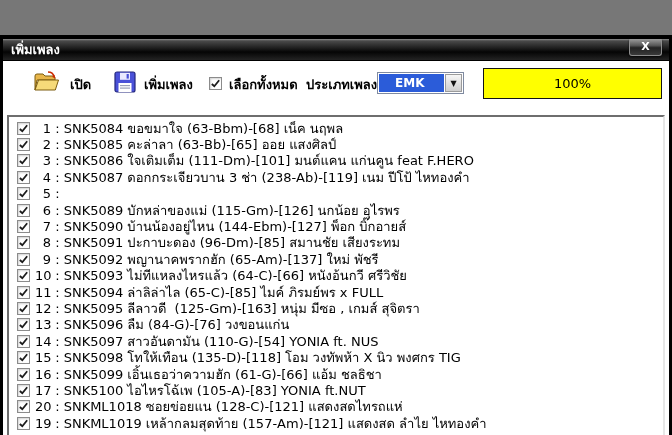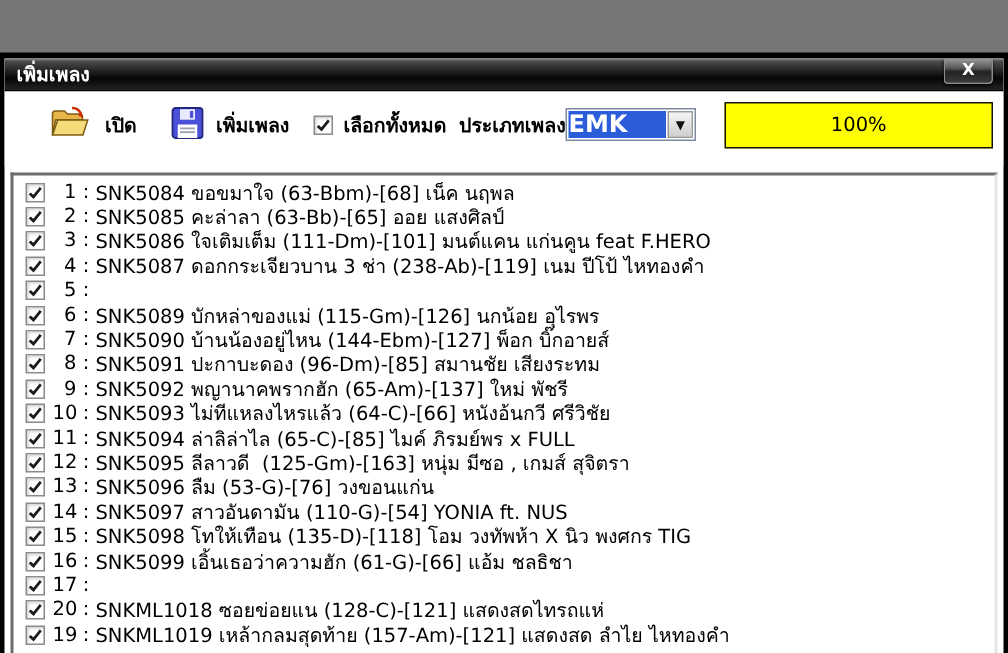--- a/index.html
+++ b/index.html
@@ -37,21 +37,21 @@
     display:inline-flex;align-items:center;justify-content:center;
   }
   .checkbox svg{width:11px;height:11px;}
   .checkbox svg path{fill:none;stroke:#1c1c1c;stroke-width:2;}
   .combo{
     position:absolute;left:374px;top:11px;width:87px;height:22px;
     background:#fff;border:1px solid #7f8aa0;display:flex;padding:1px;
   }
   .combo-sel{
     flex:1;background:var(--sel-blue,#2b5cd9);color:#fff;
-    font-size:16px;font-weight:bold;line-height:18px;padding-left:0;
+    font-size:12px;font-weight:bold;line-height:18px;padding-left:16px;
     overflow:hidden;
   }
   .combo-btn{
     width:17px;margin-left:1px;
     background:linear-gradient(180deg,#f6f6f6,#cfcfcf);
     border:1px solid #9b9b9b;
     display:flex;align-items:center;justify-content:center;
     font-size:8px;color:#111;cursor:pointer;
   }
   .progress{
@@ -275,21 +275,21 @@
       </div>
 
       <div class="row">
         <span class="checkbox cb">
           <svg viewBox="0 0 12 12">
               <path d="M2 6.5 L4.7 9 L10 2.5"></path>
             </svg>
         </span>
         <span class="num">13</span>
         <span class="sep"> : </span>
-        <span class="txt">SNK5096 ลืม (53-G)-[76] วงขอนแก่น</span>
+        <span class="txt">SNK5096 ลืม (84-G)-[76] วงขอนแก่น</span>
       </div>
 
       <div class="row">
         <span class="checkbox cb">
           <svg viewBox="0 0 12 12">
               <path d="M2 6.5 L4.7 9 L10 2.5"></path>
             </svg>
         </span>
         <span class="num">14</span>
         <span class="sep"> : </span>
@@ -319,20 +319,21 @@
       </div>
 
       <div class="row">
         <span class="checkbox cb">
           <svg viewBox="0 0 12 12">
               <path d="M2 6.5 L4.7 9 L10 2.5"></path>
             </svg>
         </span>
         <span class="num">17</span>
         <span class="sep"> : </span>
+        <span class="txt">SNK5100 ไอไหรโฉ้เพ (105-A)-[83] YONIA ft.NUT</span>
       </div>
 
       <div class="row">
         <span class="checkbox cb">
           <svg viewBox="0 0 12 12">
               <path d="M2 6.5 L4.7 9 L10 2.5"></path>
             </svg>
         </span>
         <span class="num">20</span>
         <span class="sep"> : </span>

